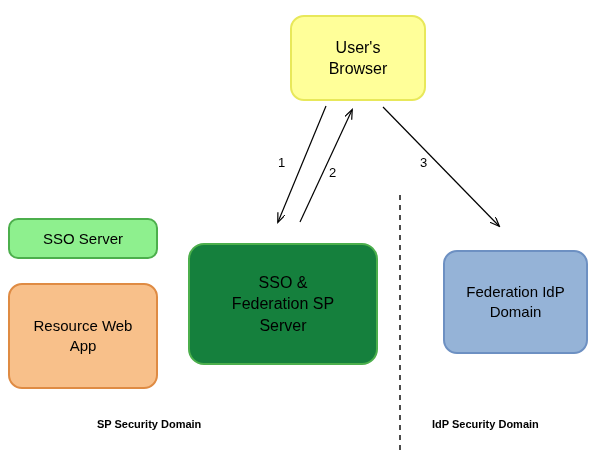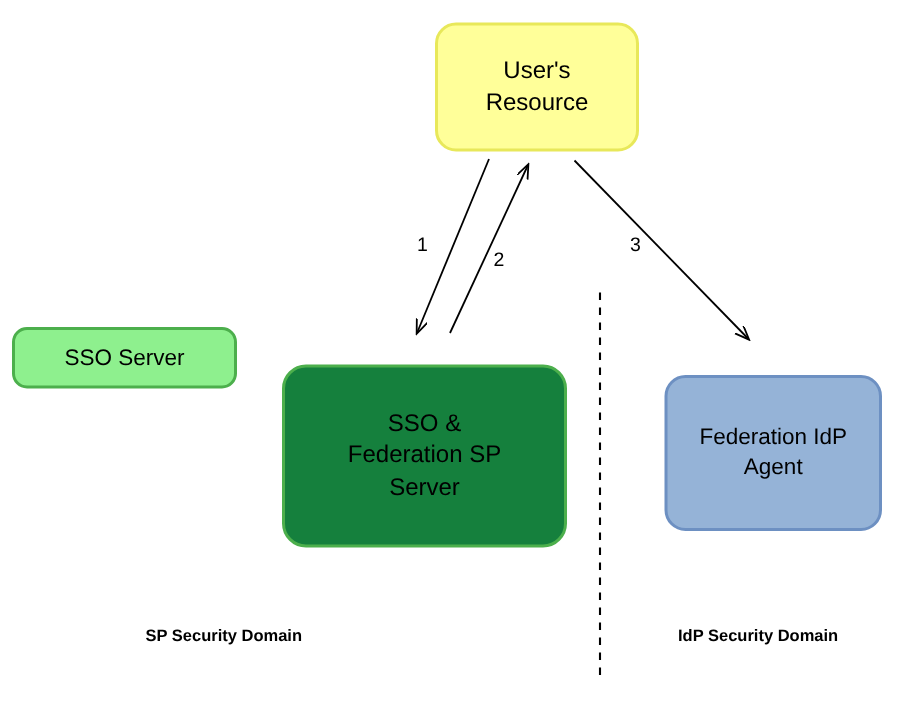--- a/index.html
+++ b/index.html
@@ -119,21 +119,21 @@
   
   .domain-label {
     position: absolute;
     font-size: 11px;
     font-weight: bold;
     color: #000000;
     white-space: nowrap;
     z-index: 4;
   }
   #domain-label-sp  { left: 97px;  top: 418px; }
-  #domain-label-idp { left: 432px; top: 418px; margin-left: 20px; }
+  #domain-label-idp { left: 432px; top: 418px; }
 </style>
 </head>
 <body>
 
 <div id="canvas">
 
   <svg id="connectors" viewBox="0 0 608 476" xmlns="http://www.w3.org/2000/svg">
     <defs>
       <marker id="arrowhead" markerWidth="9" markerHeight="9" refX="7.5" refY="3.2" orient="auto" markerUnits="strokeWidth">
         <path d="M0,0 L8,3.2 L0,6.4" fill="none" stroke="#000000" stroke-width="1"></path>
@@ -143,31 +143,33 @@
     <line x1="326" y1="106" x2="278" y2="222" stroke="#000000" stroke-width="1.2" marker-end="url(#arrowhead)"></line>
 
     <line x1="300" y1="222" x2="352" y2="110" stroke="#000000" stroke-width="1.2" marker-end="url(#arrowhead)"></line>
 
     <line x1="383" y1="107" x2="499" y2="226" stroke="#000000" stroke-width="1.2" marker-end="url(#arrowhead)"></line>
 
     <line x1="400" y1="195" x2="400" y2="450" stroke="#000000" stroke-width="1.4" stroke-dasharray="5,5"></line>
   </svg>
 
   <div class="node" id="node-browser">User's
-Resource</div>
+Browser</div>
 
   <div class="node" id="node-sso-agent">SSO Server</div>
 
+  <div class="node" id="node-resource-web-app">Resource Web
+App</div>
 
   <div class="node" id="node-sp-server">SSO &amp;
 Federation SP
 Server</div>
 
   <div class="node" id="node-idp-server">Federation IdP
-Agent</div>
+Domain</div>
 
   <div class="arrow-label" id="arrow-label-1">1</div>
 
   <div class="arrow-label" id="arrow-label-2">2</div>
 
   <div class="arrow-label" id="arrow-label-3">3</div>
 
   <div class="domain-label" id="domain-label-sp">SP Security Domain</div>
 
   <div class="domain-label" id="domain-label-idp">IdP Security Domain</div>

